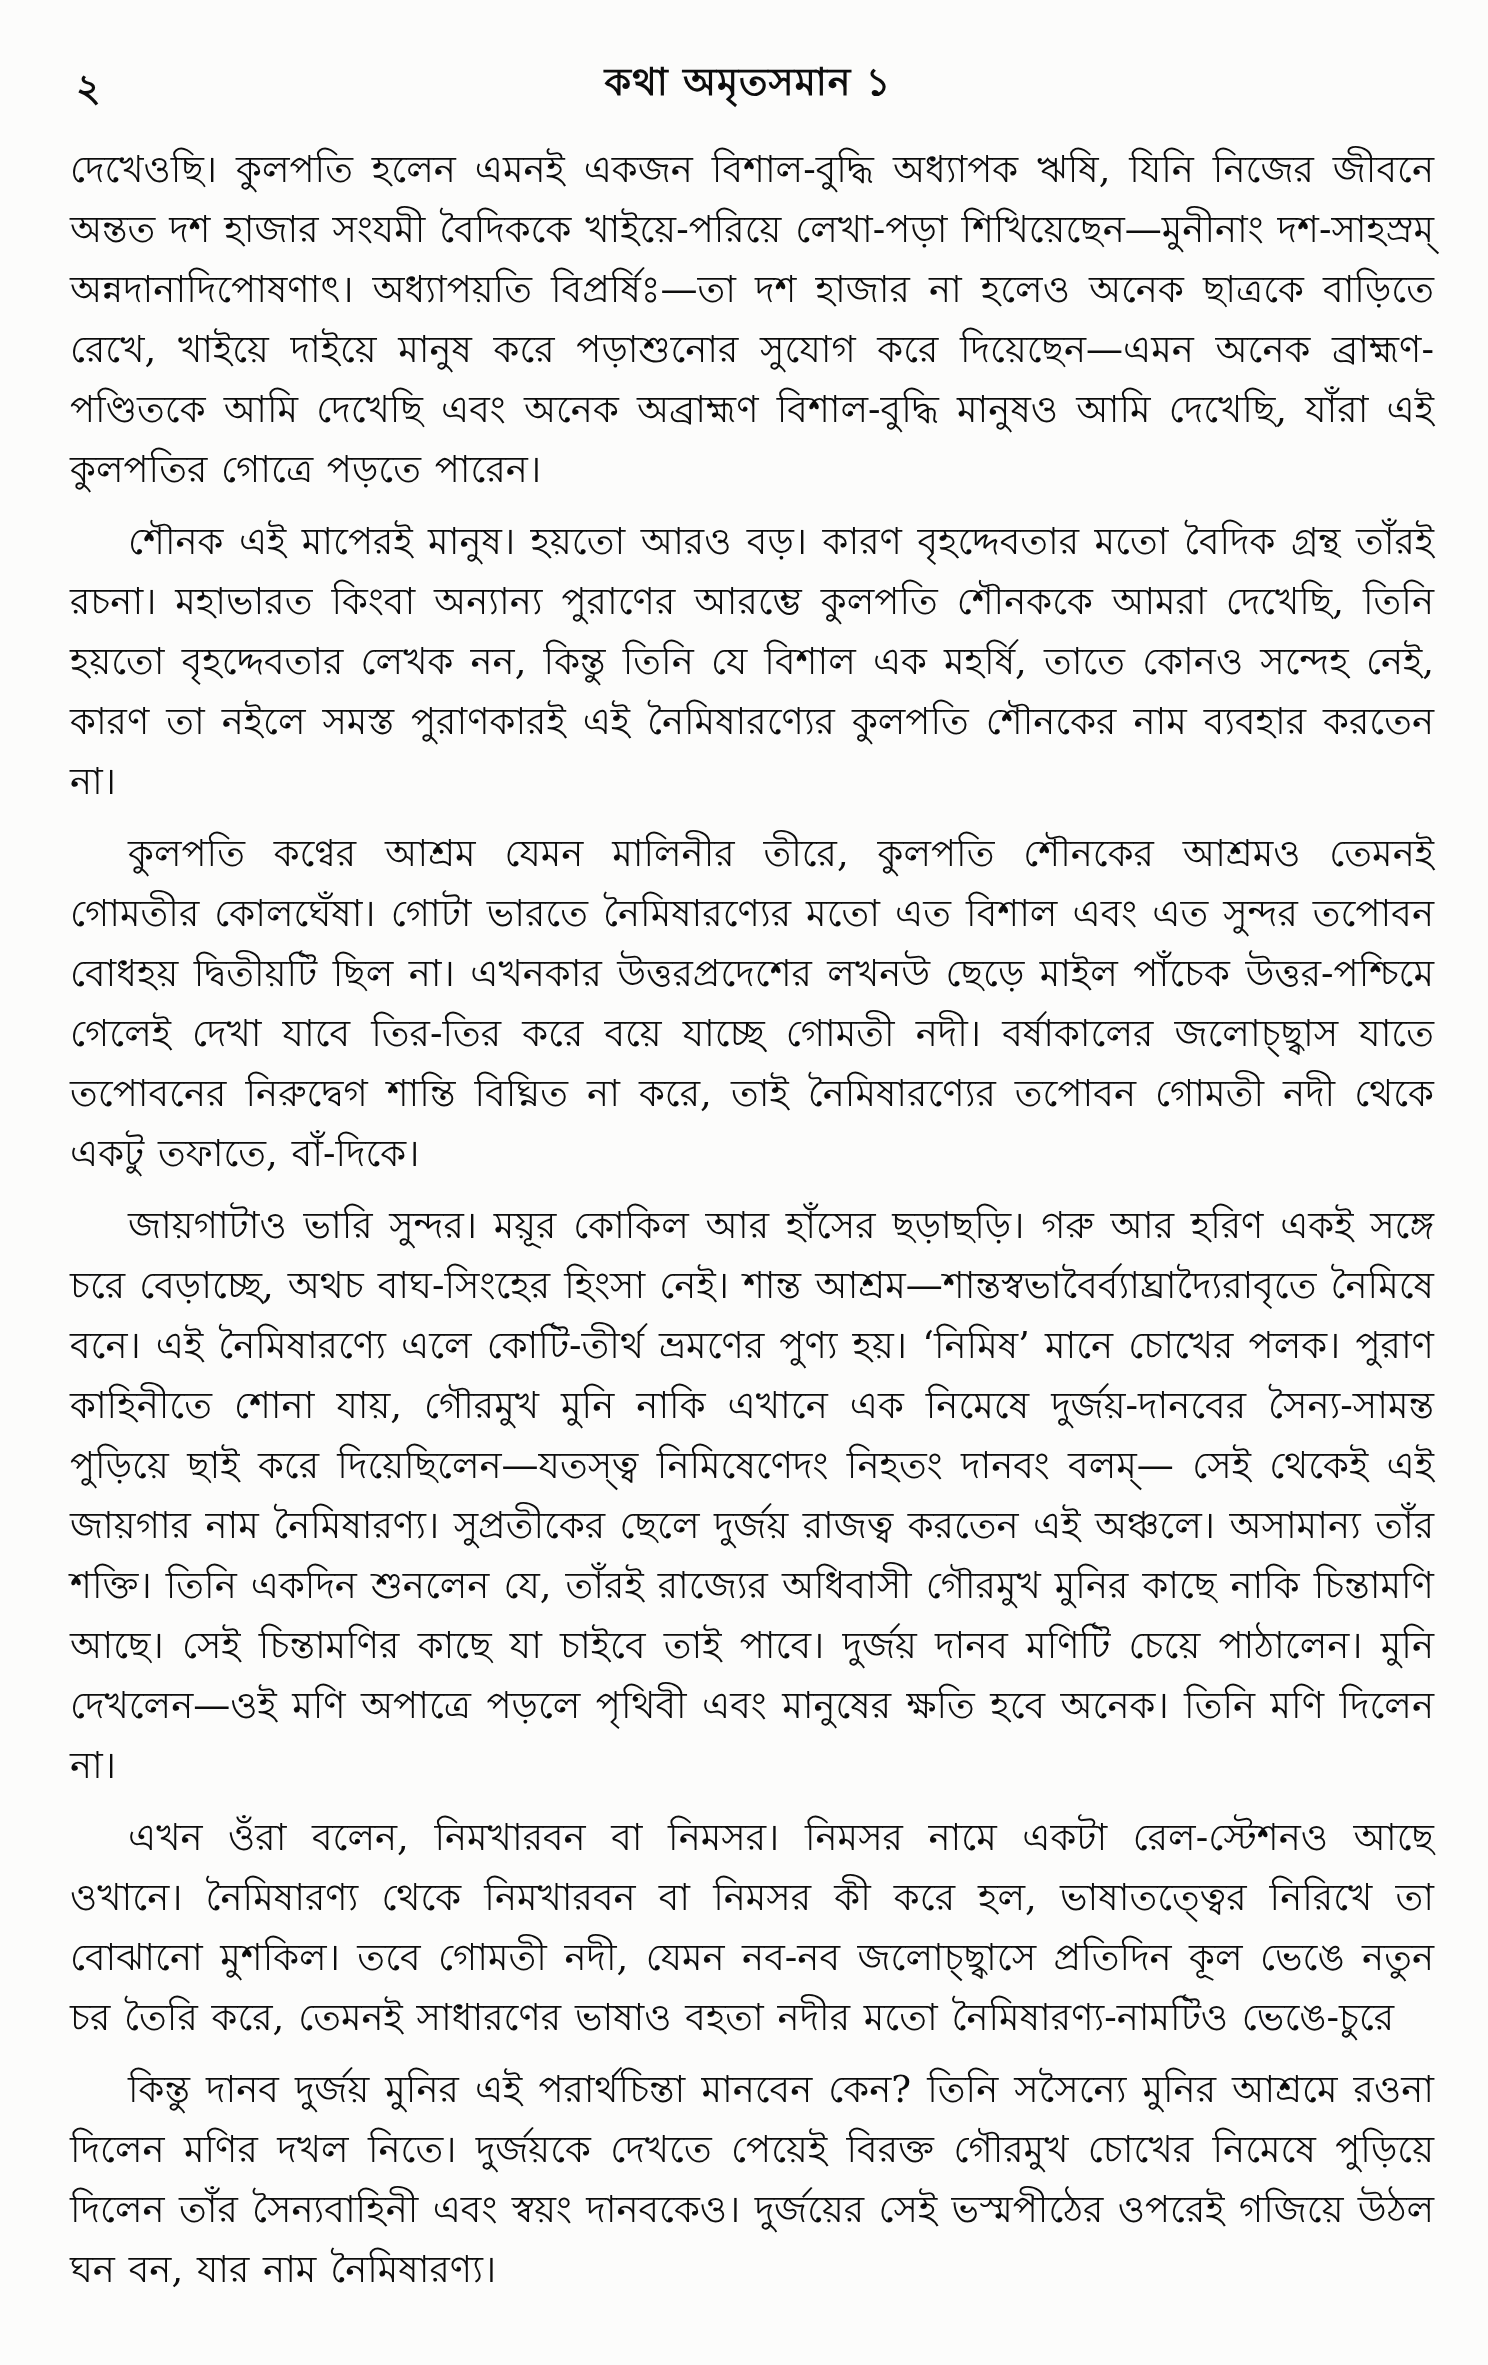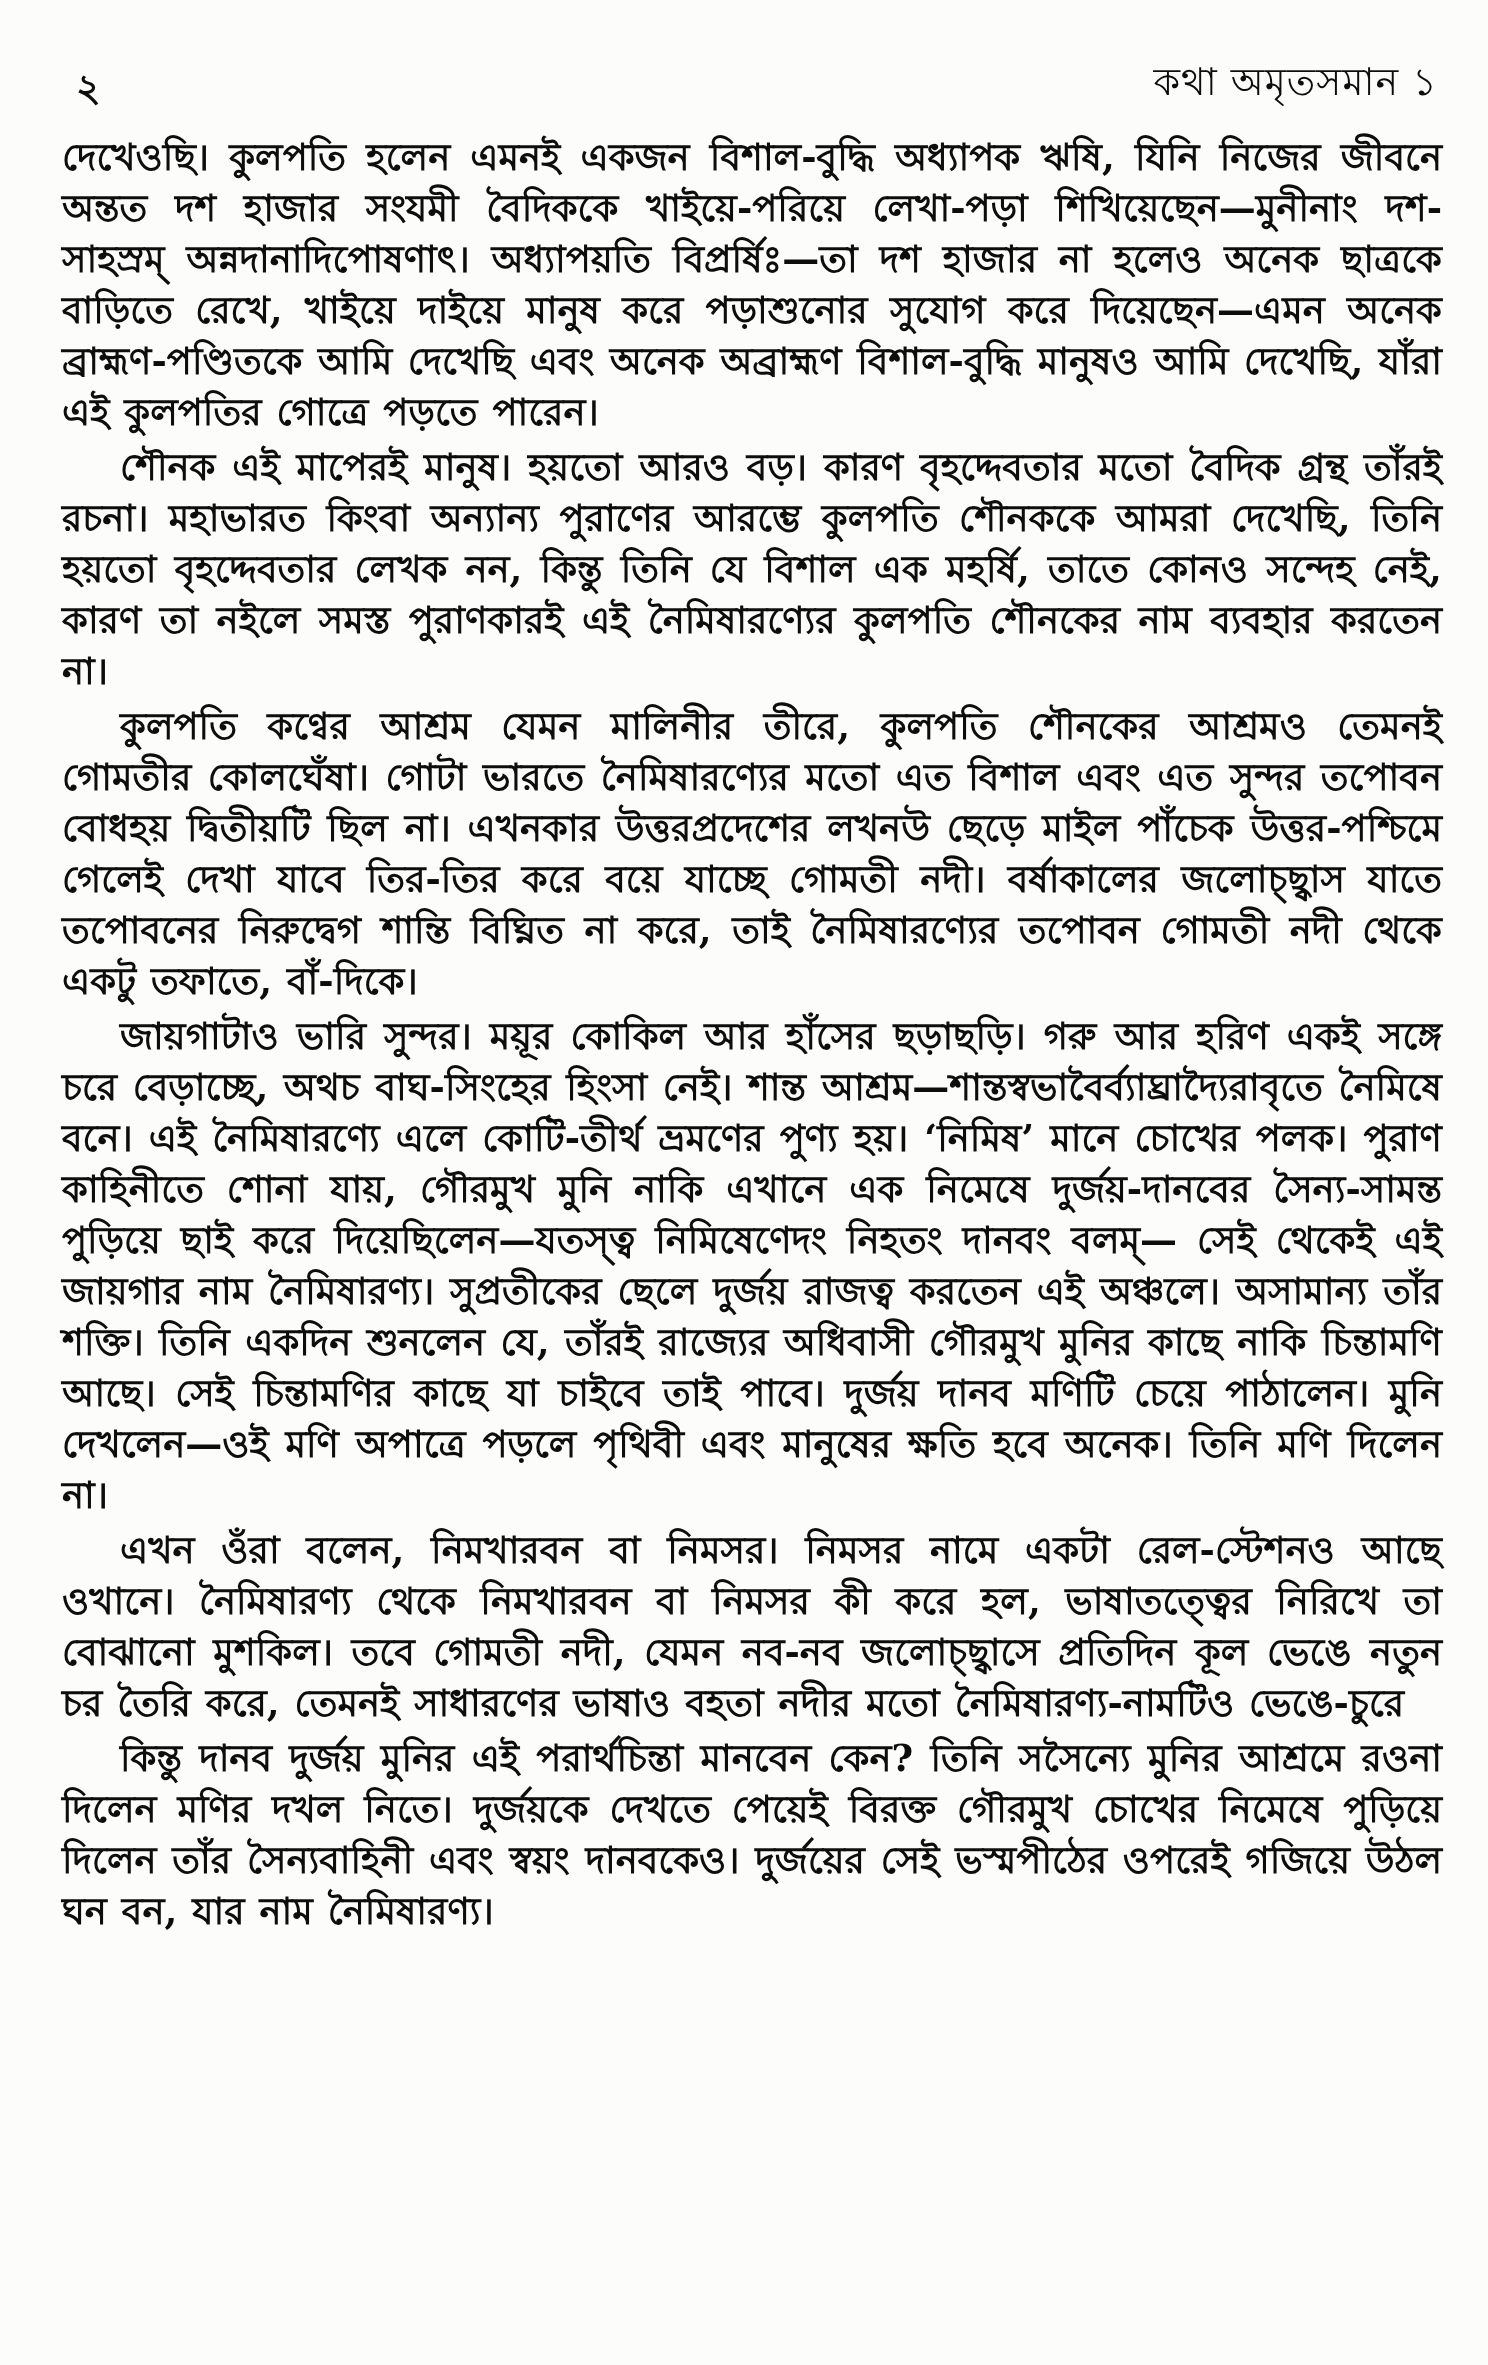--- a/index.html
+++ b/index.html
@@ -29,36 +29,36 @@
     left: 18px;
     top: 6px;
     font-size: 38px;
     font-weight: 600;
   }
   .header-title {
     position: absolute;
     left: 0;
     right: 0;
     top: 0;
-    text-align: right;
+    text-align: center;
     font-size: 38px;
-    font-weight: 400;
+    font-weight: 700;
     letter-spacing: 1px;
   }
   .text-block {
     position: absolute;
     top: 128px;
     left: 58px;
     width: 1388px;
   }
   .para {
-    margin: 4px;
+    margin: 12px;
     font-size: 37px;
-    line-height: 51px;
-    font-weight: 700;
+    line-height: 60px;
+    font-weight: 400;
     text-align: justify;
     word-spacing: 2px;
   }
   .para.indented {
     text-indent: 58px;
   }
 </style>
 </head>
 <body>
 

